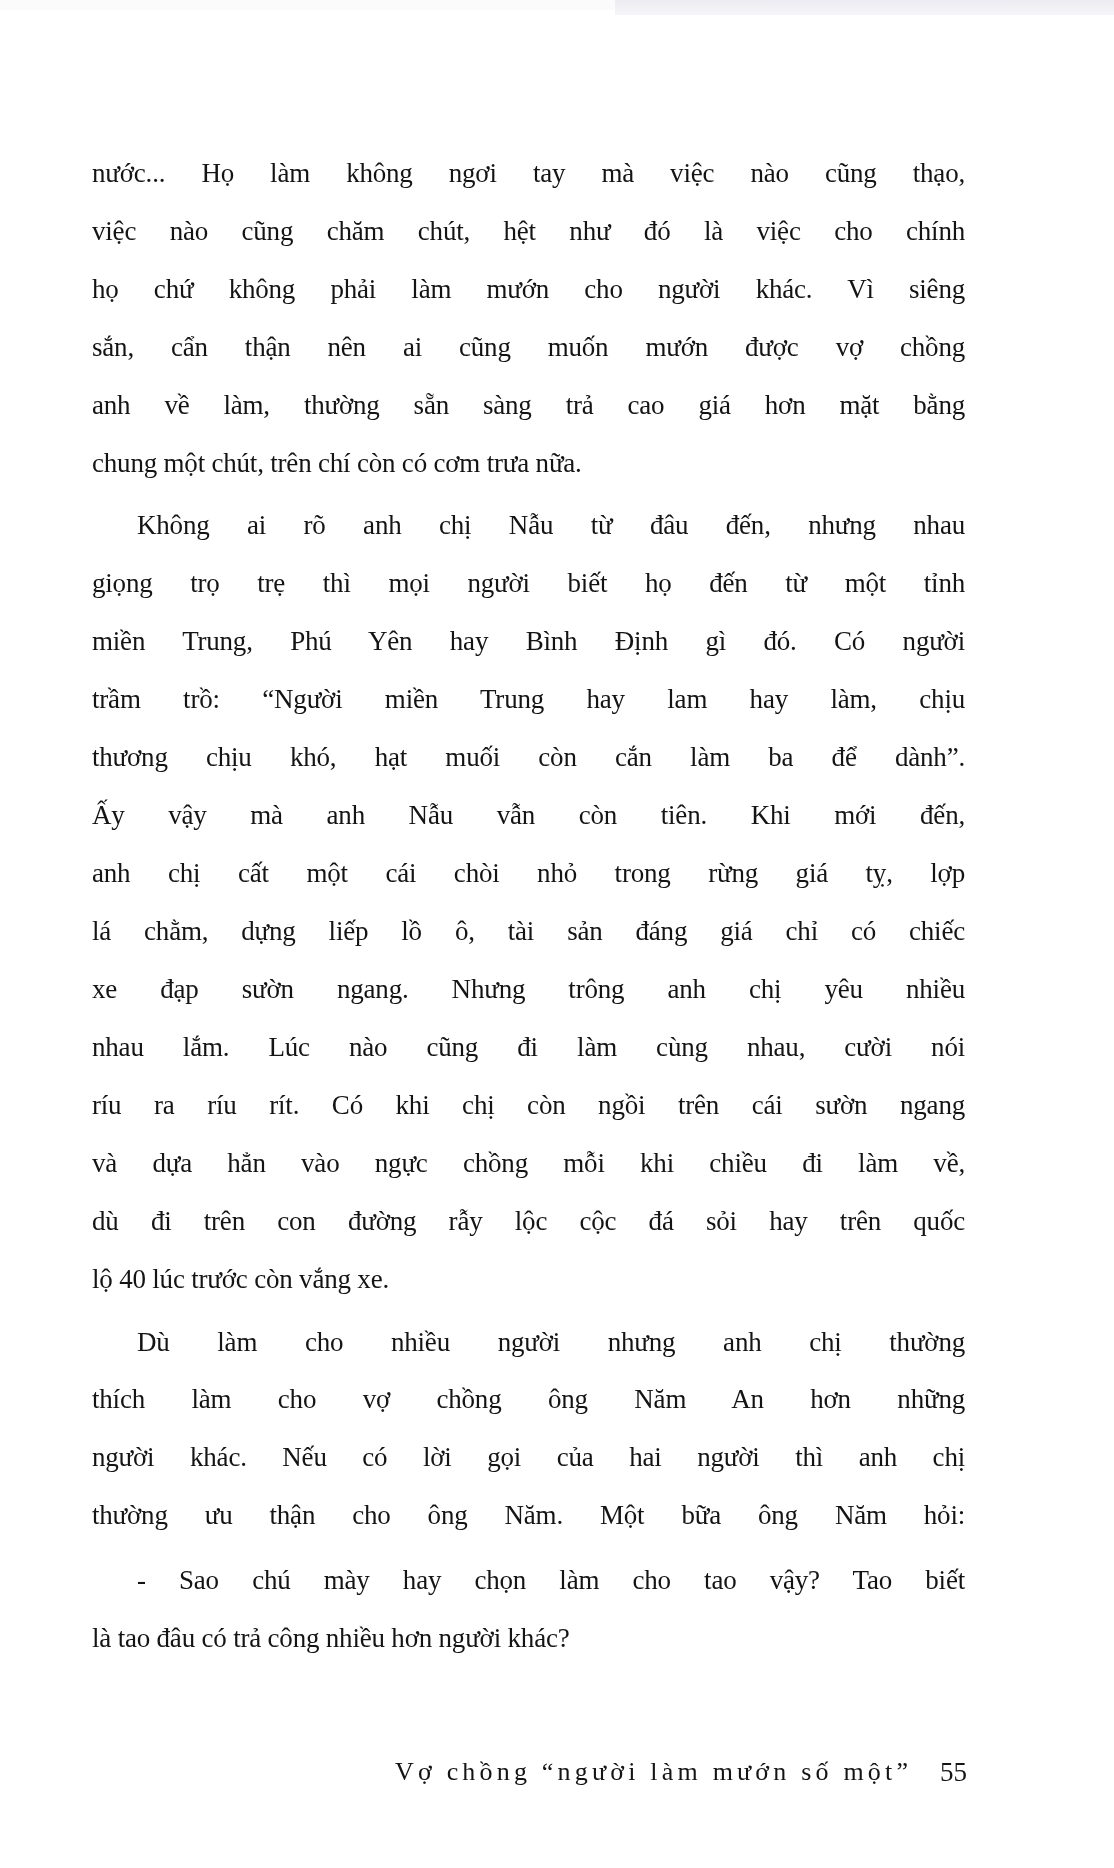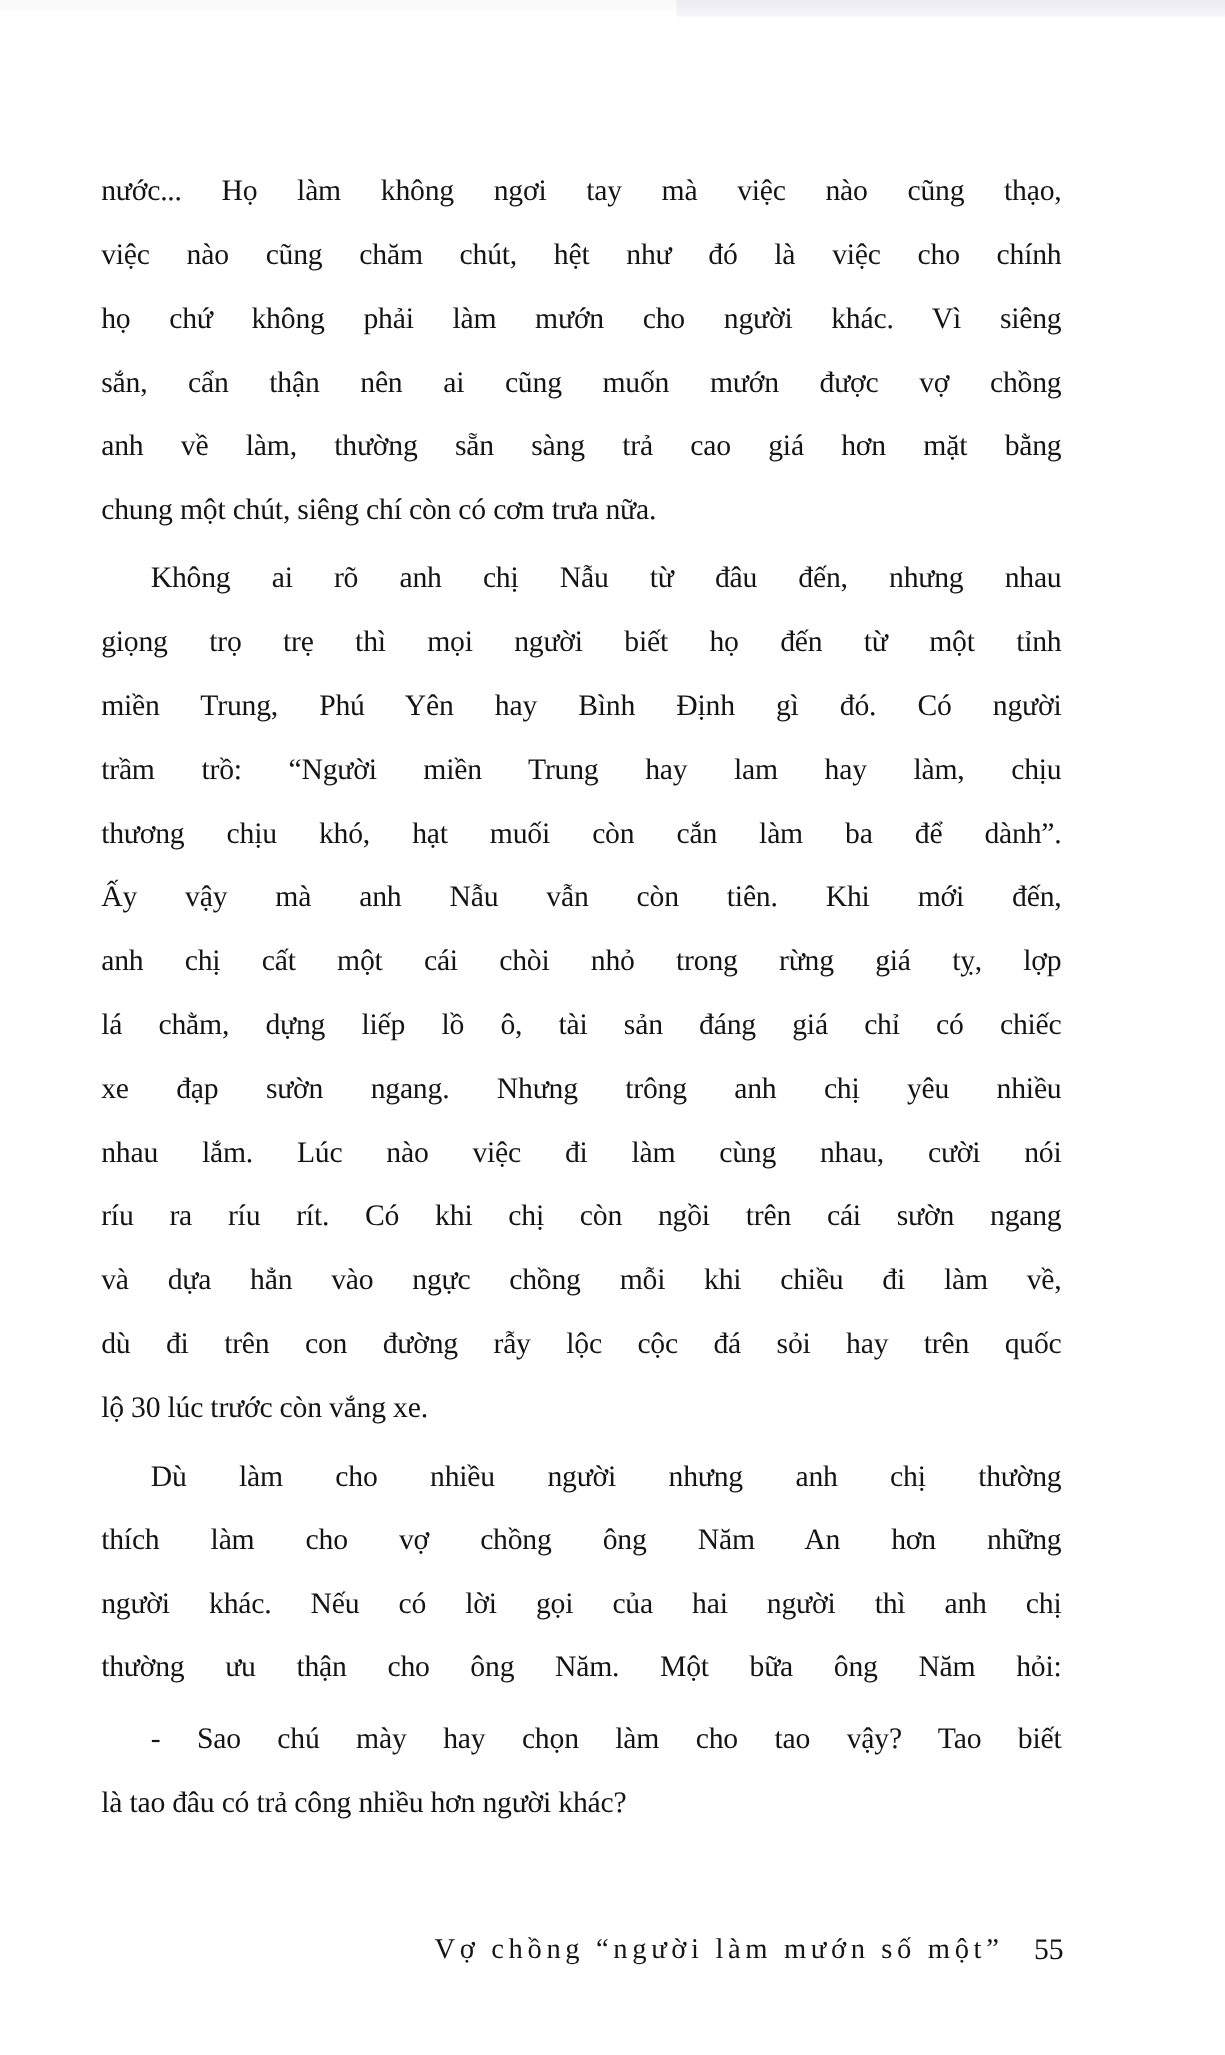--- a/index.html
+++ b/index.html
@@ -87,38 +87,38 @@
 <div class="top-strip"></div>
 
 <div class="page">
 
   <div>
     <div class="line" style="top:144px">nước... Họ làm không ngơi tay mà việc nào cũng thạo,</div>
     <div class="line" style="top:202px">việc nào cũng chăm chút, hệt như đó là việc cho chính</div>
     <div class="line" style="top:260px">họ chứ không phải làm mướn cho người khác. Vì siêng</div>
     <div class="line" style="top:318px">sắn, cẩn thận nên ai cũng muốn mướn được vợ chồng</div>
     <div class="line" style="top:376px">anh về làm, thường sẵn sàng trả cao giá hơn mặt bằng</div>
-    <div class="line last" style="top:434px">chung một chút, siêng chí còn có cơm trưa nữa.</div>
+    <div class="line last" style="top:434px">chung một chút, trên chí còn có cơm trưa nữa.</div>
   </div>
 
   <div>
     <div class="line indent" style="top:496px">Không ai rõ anh chị Nẫu từ đâu đến, nhưng nhau</div>
     <div class="line" style="top:554px">giọng trọ trẹ thì mọi người biết họ đến từ một tỉnh</div>
     <div class="line" style="top:612px">miền Trung, Phú Yên hay Bình Định gì đó. Có người</div>
     <div class="line" style="top:670px">trầm trồ: “Người miền Trung hay lam hay làm, chịu</div>
     <div class="line" style="top:728px">thương chịu khó, hạt muối còn cắn làm ba để dành”.</div>
     <div class="line" style="top:786px">Ấy vậy mà anh Nẫu vẫn còn tiên. Khi mới đến,</div>
     <div class="line" style="top:844px">anh chị cất một cái chòi nhỏ trong rừng giá tỵ, lợp</div>
     <div class="line" style="top:902px">lá chằm, dựng liếp lồ ô, tài sản đáng giá chỉ có chiếc</div>
     <div class="line" style="top:960px">xe đạp sườn ngang. Nhưng trông anh chị yêu nhiều</div>
-    <div class="line" style="top:1018px">nhau lắm. Lúc nào việc đi làm cùng nhau, cười nói</div>
+    <div class="line" style="top:1018px">nhau lắm. Lúc nào cũng đi làm cùng nhau, cười nói</div>
     <div class="line" style="top:1076px">ríu ra ríu rít. Có khi chị còn ngồi trên cái sườn ngang</div>
     <div class="line" style="top:1134px">và dựa hẳn vào ngực chồng mỗi khi chiều đi làm về,</div>
     <div class="line" style="top:1192px">dù đi trên con đường rẫy lộc cộc đá sỏi hay trên quốc</div>
-    <div class="line last" style="top:1250px">lộ 30 lúc trước còn vắng xe.</div>
+    <div class="line last" style="top:1250px">lộ 40 lúc trước còn vắng xe.</div>
   </div>
 
   <div>
     <div class="line indent" style="top:1313px">Dù làm cho nhiều người nhưng anh chị thường</div>
     <div class="line" style="top:1370px">thích làm cho vợ chồng ông Năm An hơn những</div>
     <div class="line" style="top:1428px">người khác. Nếu có lời gọi của hai người thì anh chị</div>
     <div class="line" style="top:1486px">thường ưu thận cho ông Năm. Một bữa ông Năm hỏi:</div>
   </div>
 
   <div>

